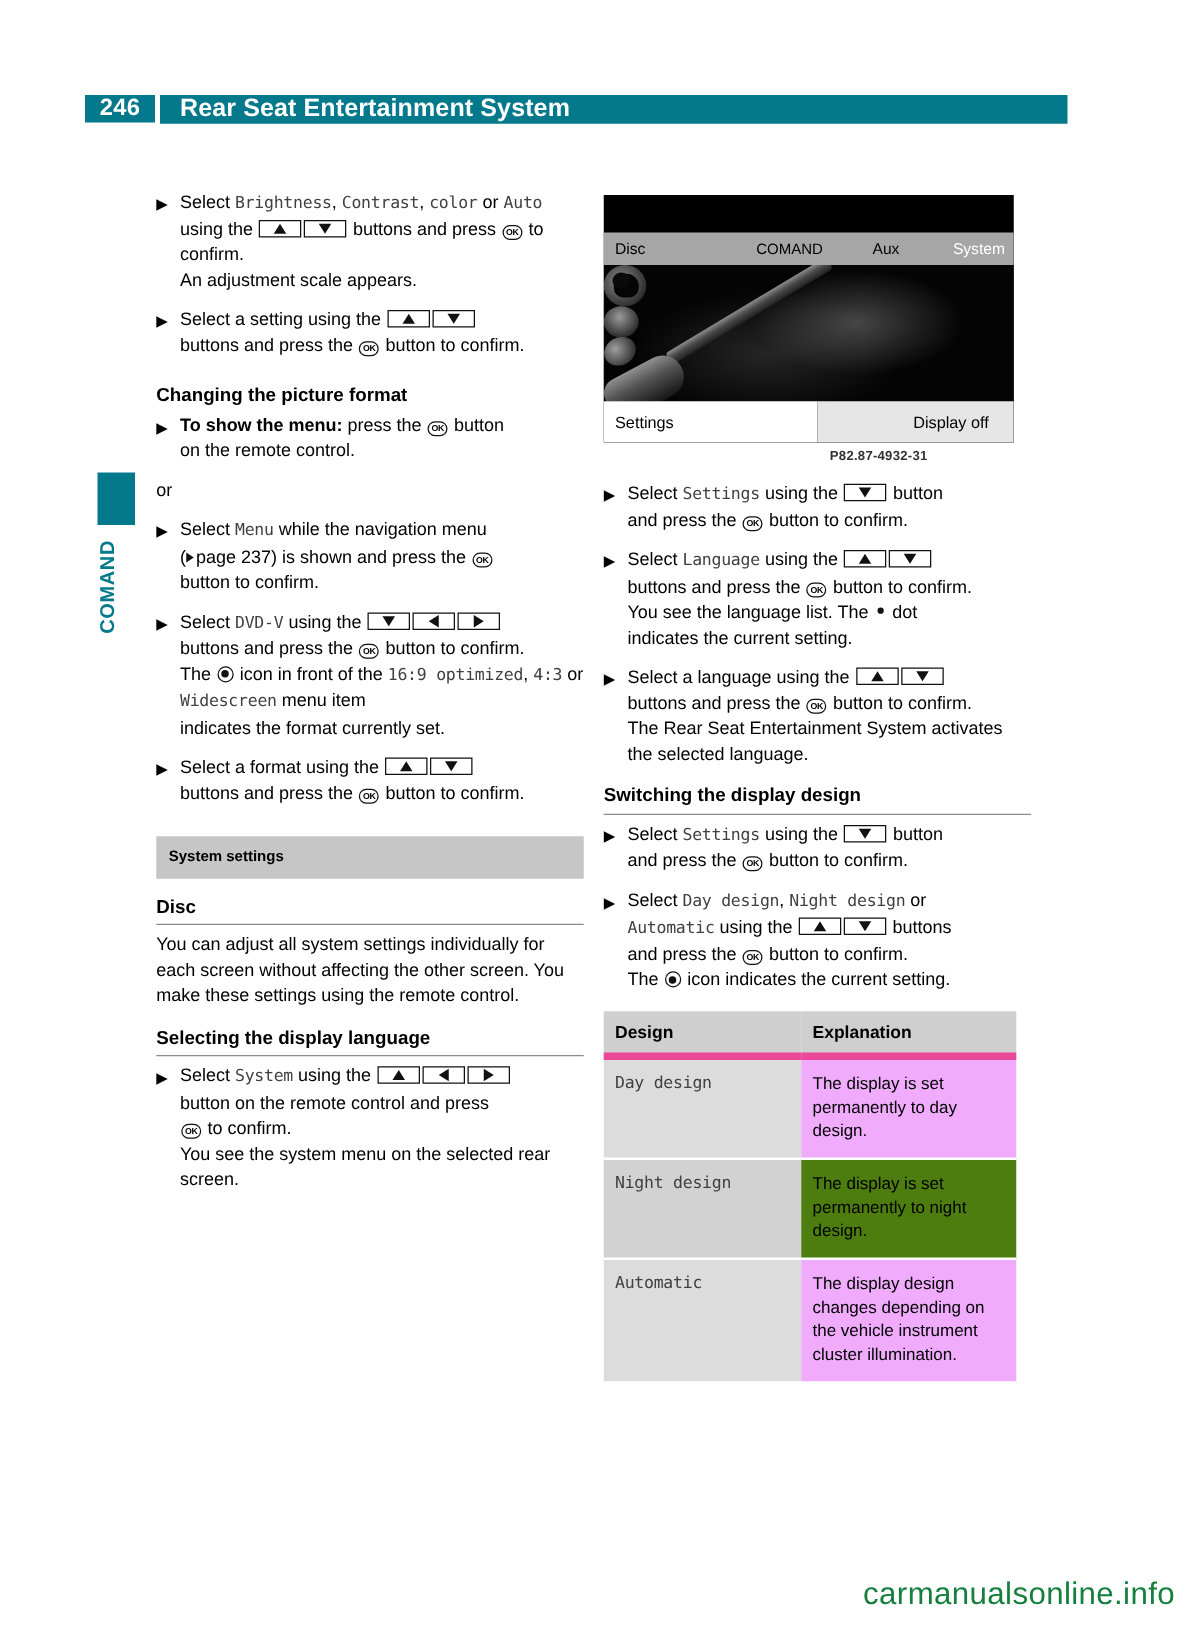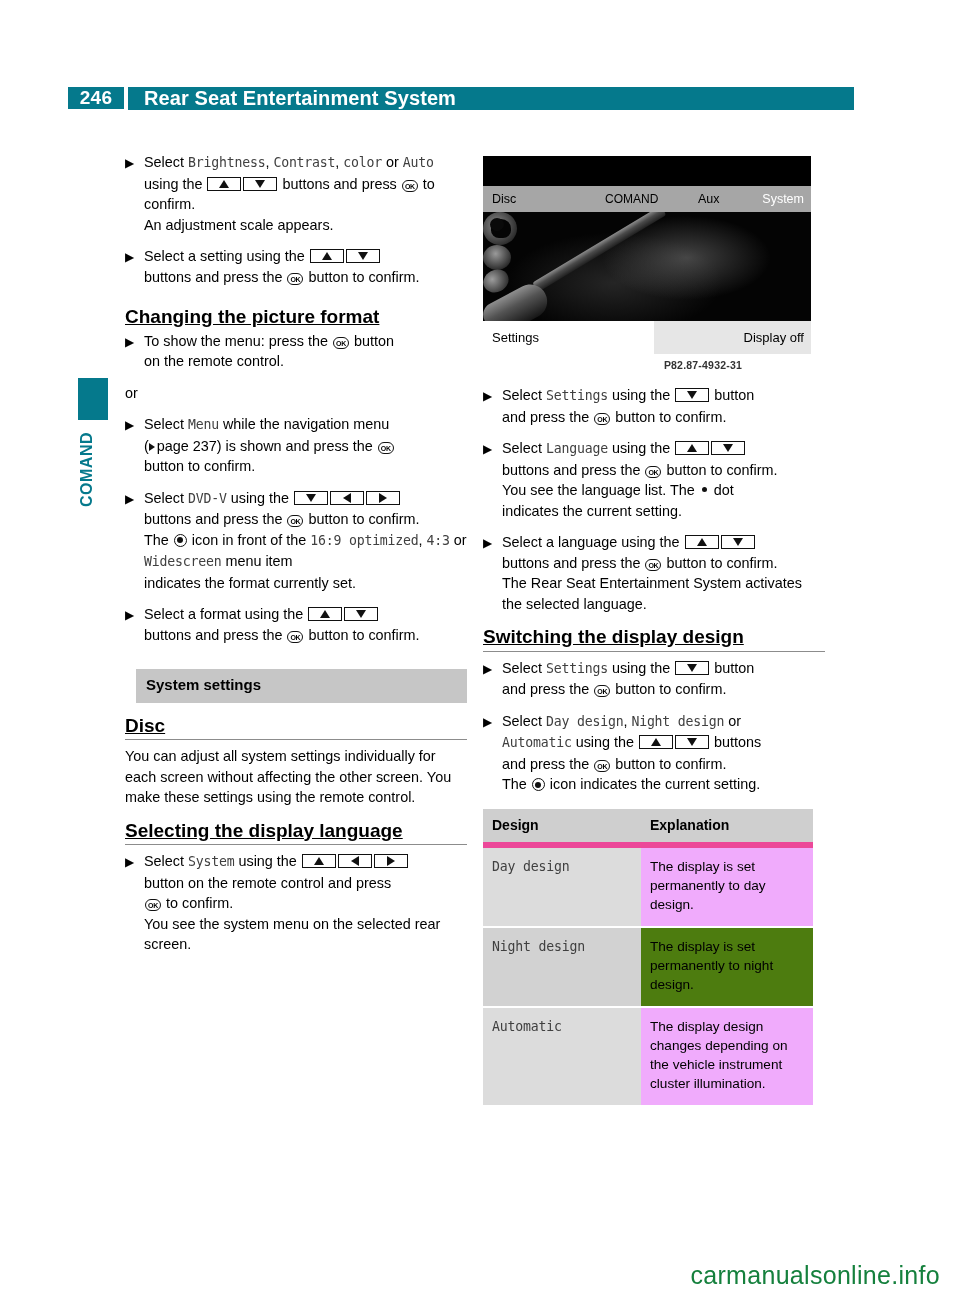--- a/index.html
+++ b/index.html
@@ -17,21 +17,21 @@
   }
 
   
   #header {
     position: absolute;
     left: 68px;
     top: 76px;
     width: 786px;
     height: 44px;
     display: flex;
-    align-items: center;
+    align-items: flex-start;
   }
   #page-number-box {
     width: 56px;
     background: #05798c;
     color: #ffffff;
     font-size: 19px;
     font-weight: bold;
     display: flex;
     align-items: center;
     justify-content: center;
@@ -101,49 +101,47 @@
     font-size: 12px;
     line-height: 20.5px;
   }
   .plain {
     margin-top: 11px;
   }
   .tight { margin-top: 0; }
 
   
   h3.sub-head {
-    font-size: 19px;
+    font-size: 15px;
     font-weight: bold;
     margin: 20px 0 3px 0;
     padding: 0;
-    text-decoration: underline;
   }
   h3.sub-head.ruled {
     border-bottom: 1.5px solid #8c8c8c;
     padding-bottom: 3px;
     margin-bottom: 6px;
     margin-top: 13px;
   }
   .section-banner {
     background: #c6c6c6;
     font-weight: bold;
-    font-size: 15px;
+    font-size: 12px;
     padding: 6px 10px 7px 10px;
     margin-top: 24px;
-    margin-left: 11px;
   }
 
   
   .mono {
     font-family: "DejaVu Sans Mono", monospace;
     color: #404040;
     font-size: 13.2px;
     letter-spacing: -0.2px;
   }
-  .bold { font-weight: normal; margin-top: 29px; }
+  .bold { font-weight: bold; margin-top: 29px; }
 
   
   .okbtn {
     display: inline-block;
     width: 16px;
     height: 12px;
     border: 1.3px solid #111;
     border-radius: 9px;
     font-size: 7px;
     font-weight: bold;
@@ -296,21 +294,21 @@
     width: 52%;
     background: #ffffff;
     display: flex; align-items: center;
     padding-left: 9px;
     box-sizing: border-box;
   }
   #btn-display-off {
     flex: 1;
     background: #e6e6e6;
     display: flex; align-items: center; justify-content: flex-end;
-    padding-right: 7px;
+    padding-right: 20px;
     box-sizing: border-box;
   }
   #figure-caption {
     text-align: right;
     font-size: 10.5px;
     font-weight: bold;
     color: #333;
     margin-top: 5px;
     letter-spacing: .2px;
   }

